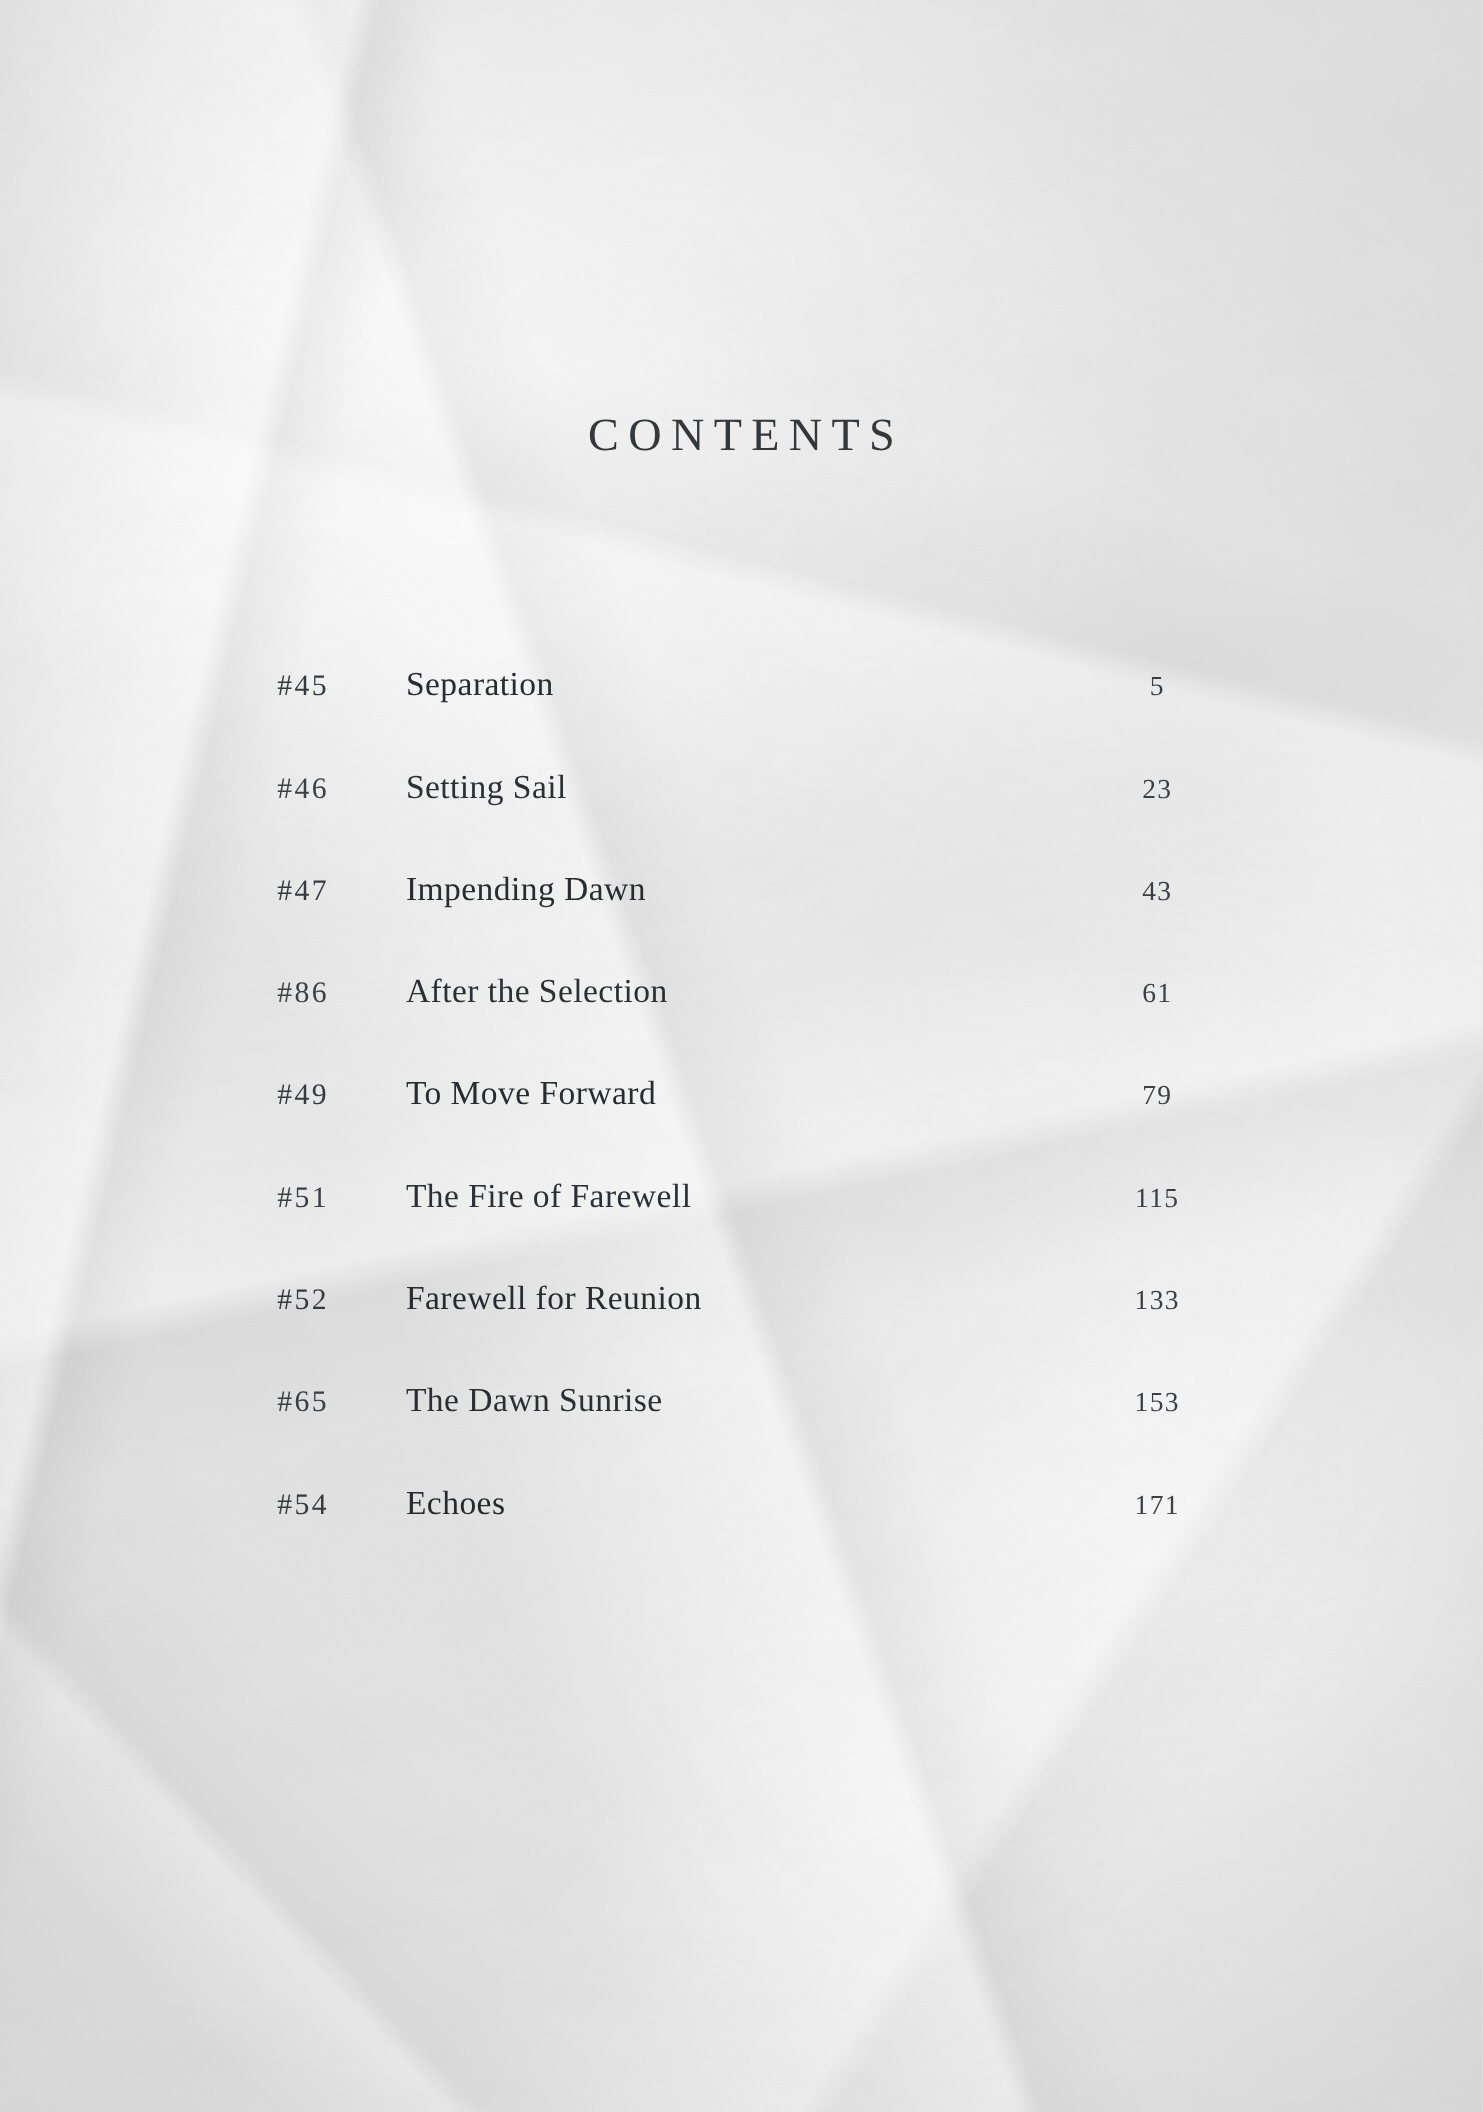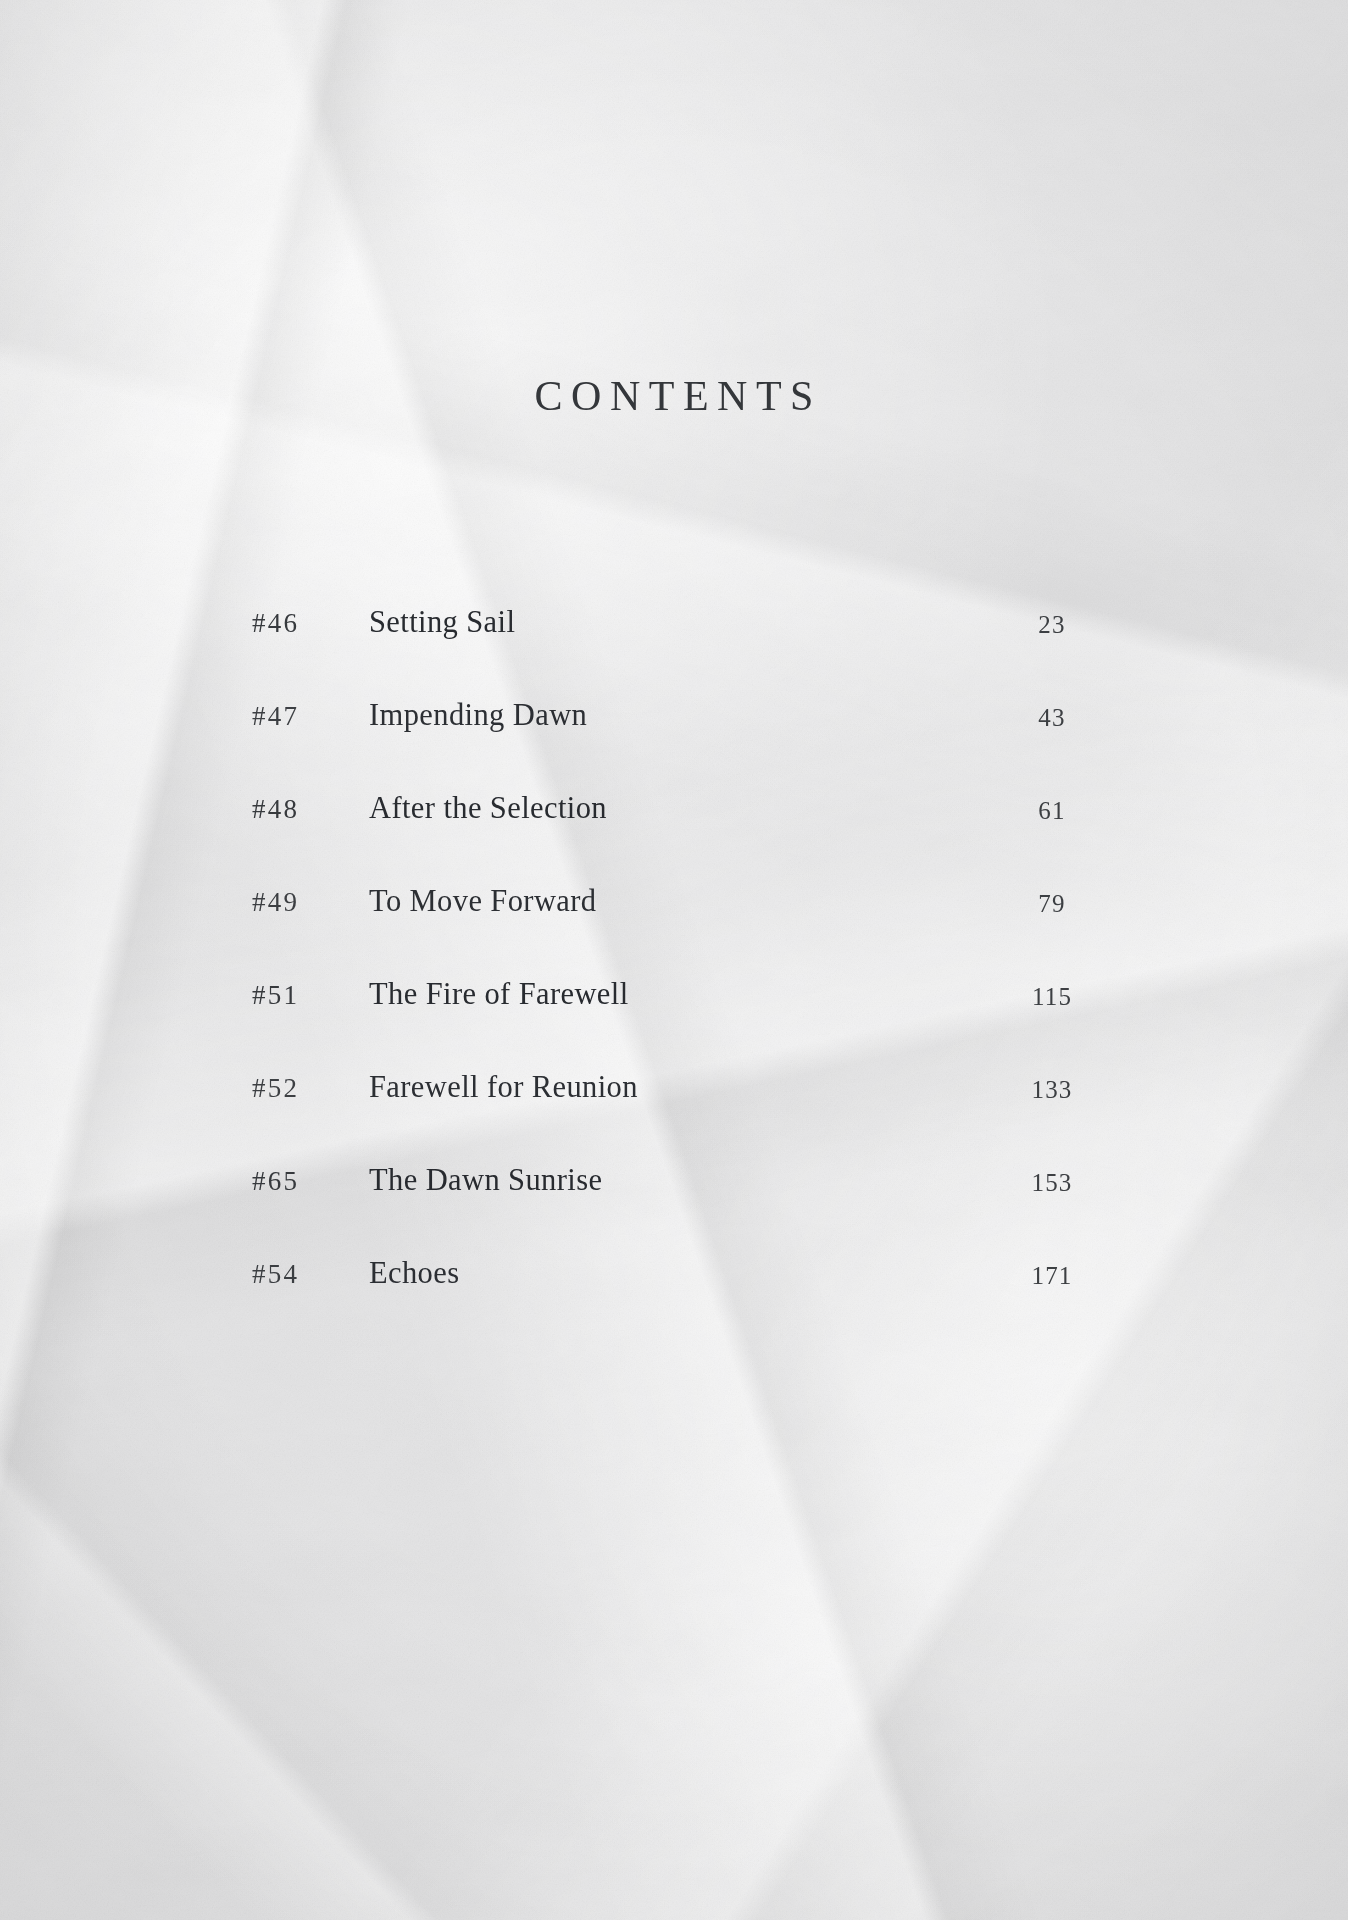--- a/index.html
+++ b/index.html
@@ -143,35 +143,40 @@
   <rect width="1348" height="1920" filter="url(#noise)"></rect>
 </svg>
 
 <div class="vignette"></div>
 
 <div class="page">
   <div class="contents-title">CONTENTS</div>
 
   <div class="toc">
 
+    <div class="toc-row">
+      <span class="toc-num">#45</span>
+      <span class="toc-label">Separation</span>
+      <span class="toc-page">5</span>
+    </div>
 
     <div class="toc-row">
       <span class="toc-num">#46</span>
       <span class="toc-label">Setting Sail</span>
       <span class="toc-page">23</span>
     </div>
 
     <div class="toc-row">
       <span class="toc-num">#47</span>
       <span class="toc-label">Impending Dawn</span>
       <span class="toc-page">43</span>
     </div>
 
     <div class="toc-row">
-      <span class="toc-num">#48</span>
+      <span class="toc-num">#86</span>
       <span class="toc-label">After the Selection</span>
       <span class="toc-page">61</span>
     </div>
 
     <div class="toc-row">
       <span class="toc-num">#49</span>
       <span class="toc-label">To Move Forward</span>
       <span class="toc-page">79</span>
     </div>
 

